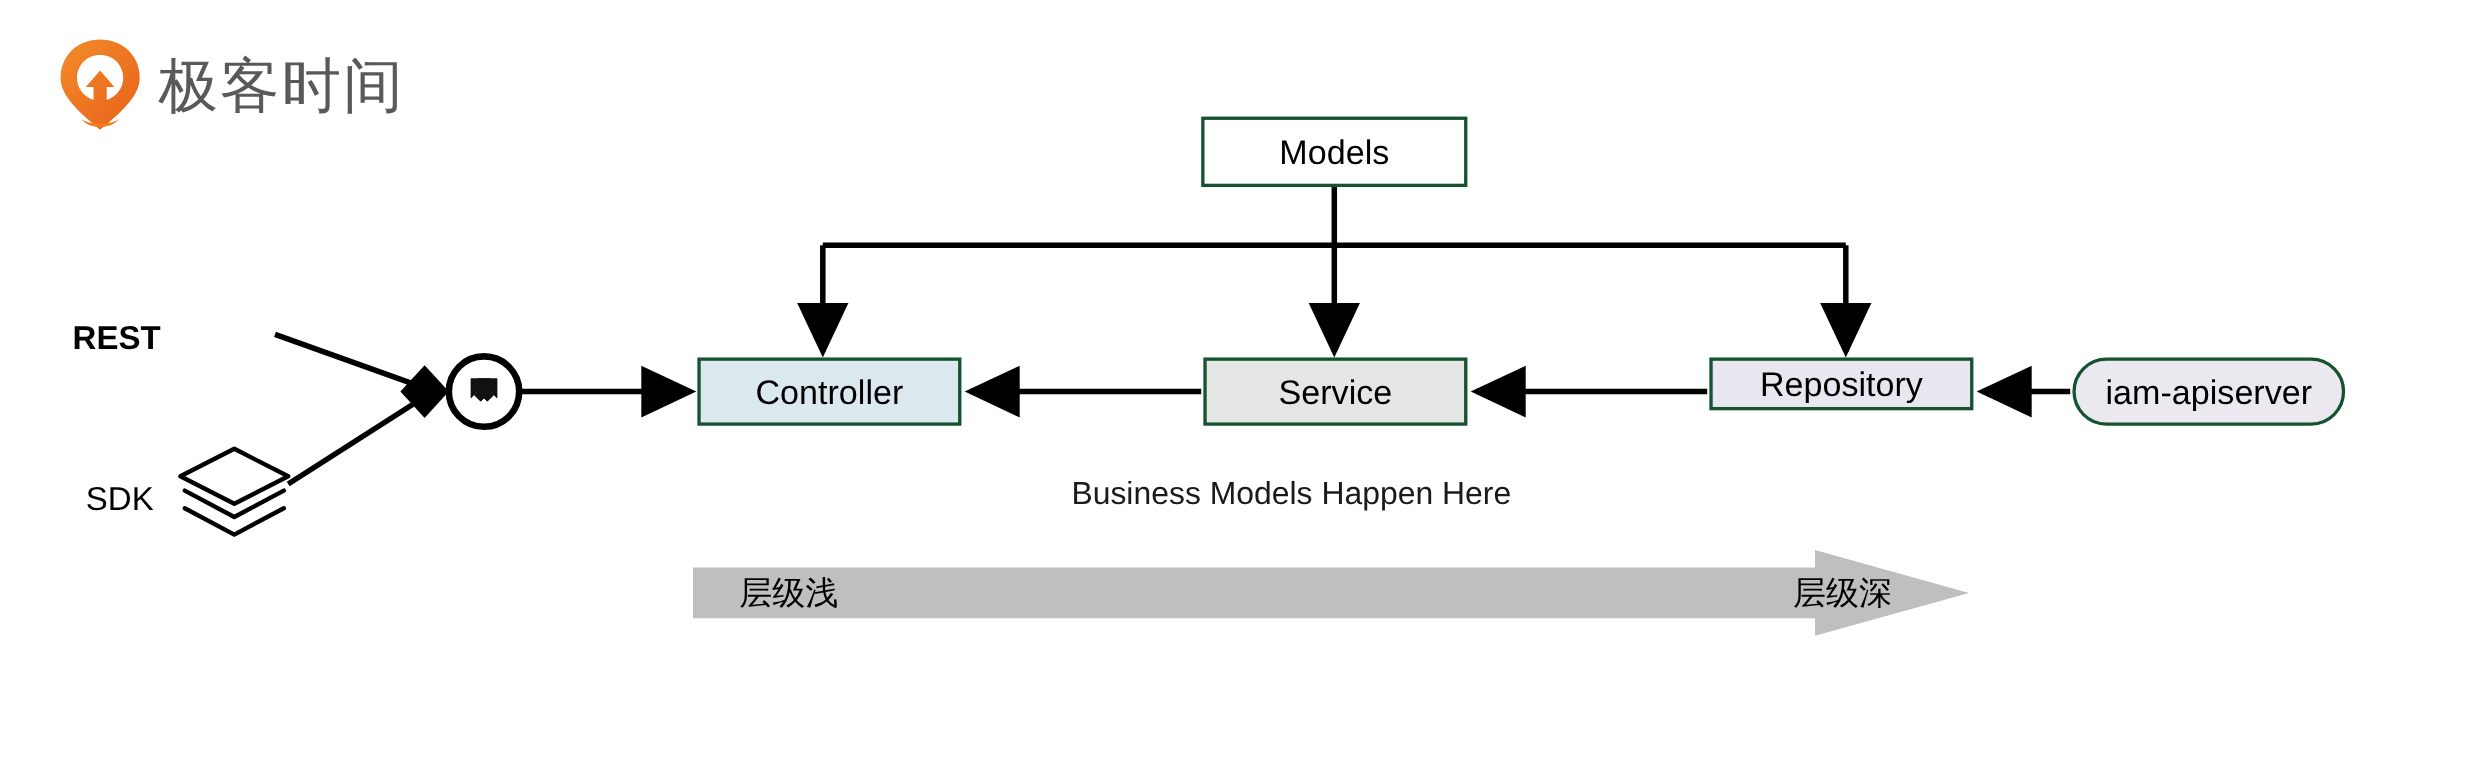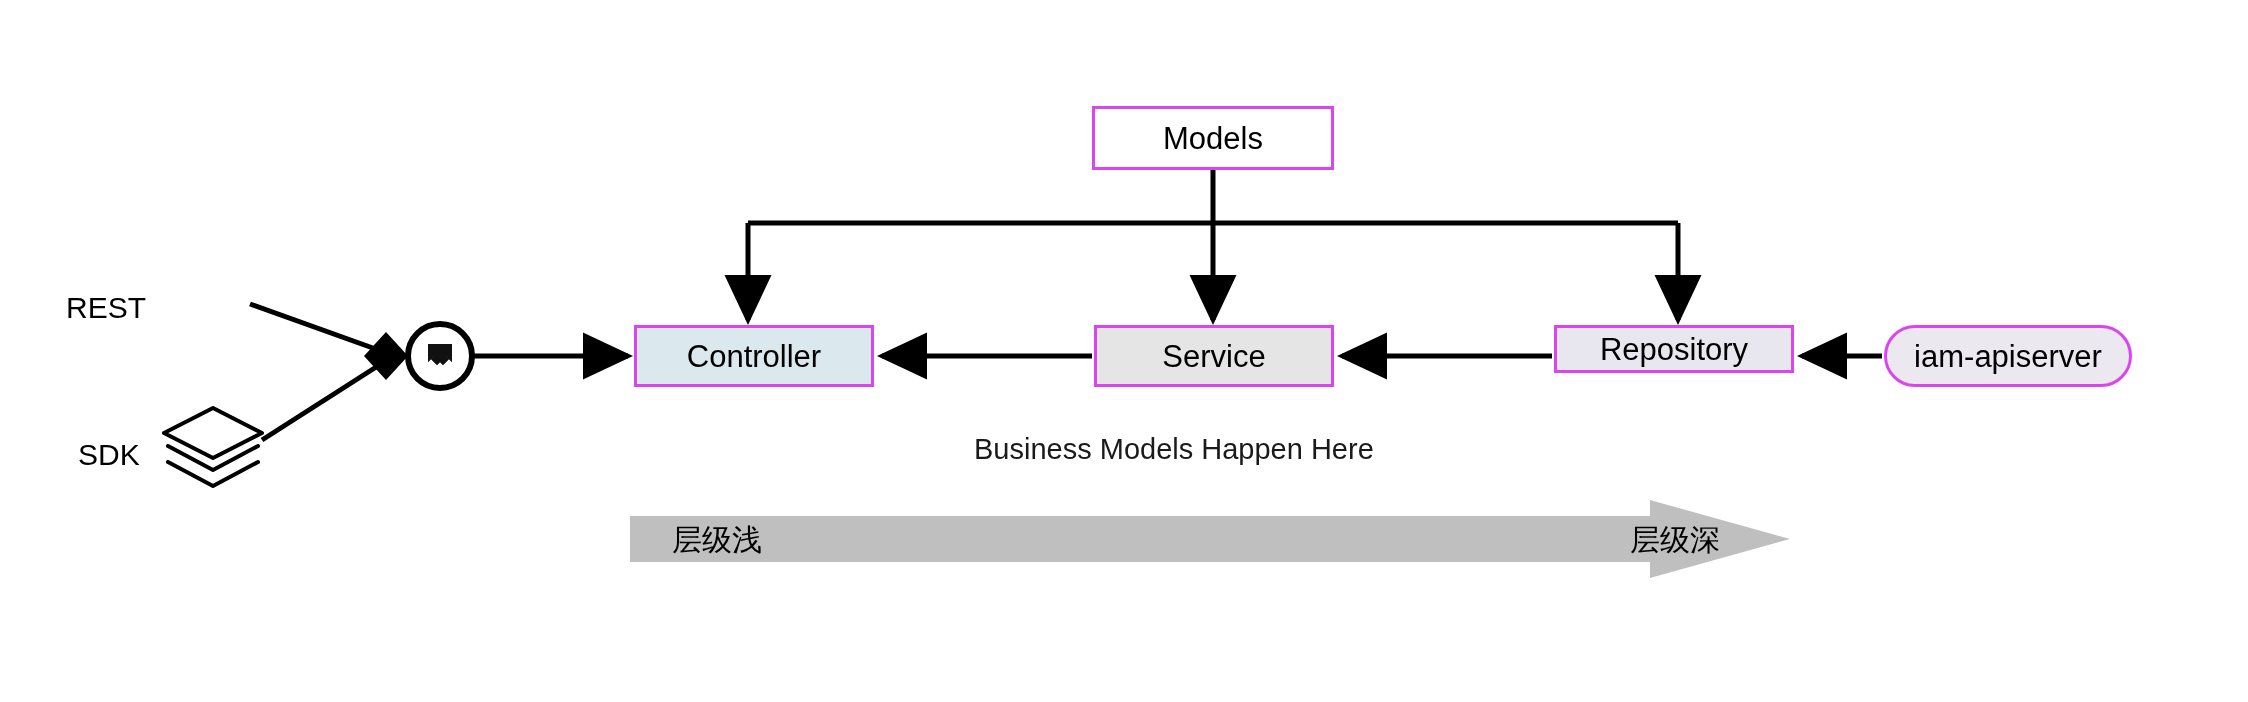--- a/index.html
+++ b/index.html
@@ -43,21 +43,21 @@
     white-space: nowrap;
   }
 
   
   .plain-label {
     font-size: 30px;
     color: #000000;
     white-space: nowrap;
     line-height: 1;
   }
-  #label-rest { left: 66px; top: 293px; }
+  #label-rest { left: 66px; top: 293px; font-weight: bold; }
   #label-sdk  { left: 78px; top: 440px; text-align: center; }
 
   #api-badge {
     left: 170px;
     top: 264px;
     width: 80px;
     height: 80px;
     border-radius: 50%;
     background: #14804a;
     display: flex;
@@ -69,21 +69,21 @@
     font-size: 28px;
     font-weight: bold;
     letter-spacing: 0.5px;
     line-height: 1;
   }
 
   #sdk-icon { left: 158px; top: 402px; width: 110px; height: 90px; }
 
   
   .node-box {
-    border: 3px solid #d946ef;
+    border: 3px solid #14532d;
     box-sizing: border-box;
     display: flex;
     align-items: center;
     justify-content: center;
     font-size: 31px;
     color: #000000;
     white-space: nowrap;
     line-height: 1;
   }
   #node-models {
@@ -143,20 +143,34 @@
     left: 0; top: 0;
     width: 2248px; height: 702px;
     pointer-events: none;
   }
 </style>
 </head>
 <body>
 
 <div id="canvas">
 
+  <div class="abs" id="logo-group">
+    <svg id="logo-mark" viewBox="0 0 78 86">
+      <defs>
+        <linearGradient id="pinGrad" x1="0" y1="0" x2="1" y2="1">
+          <stop offset="0%" stop-color="#f28c28"></stop>
+          <stop offset="100%" stop-color="#e8601c"></stop>
+        </linearGradient>
+      </defs>
+      <path d="M39 2 C18 2 3 17 3 37 C3 54 22 70 39 84 C56 70 75 54 75 37 C75 17 60 2 39 2 Z" fill="url(#pinGrad)"></path>
+      <path d="M39 16 C27 16 18 25 18 37 C18 46 24 54 33 57 L33 45 L26 45 L39 30 L52 45 L45 45 L45 57 C54 54 60 46 60 37 C60 25 51 16 39 16 Z" fill="#ffffff"></path>
+      <path d="M22 74 C28 80 50 80 56 74 C50 84 28 84 22 74 Z" fill="#ef7d1a"></path>
+    </svg>
+    <div id="logo-text">极客时间</div>
+  </div>
 
   <div class="abs plain-label" id="label-rest">REST</div>
 
 
   <div class="abs plain-label" id="label-sdk">SDK</div>
 
   <svg class="abs" id="sdk-icon" viewBox="0 0 110 90">
     <path d="M55 6 L104 31 L55 56 L6 31 Z" fill="none" stroke="#000" stroke-width="4" stroke-linejoin="round"></path>
     <path d="M10 44 L55 68 L100 44" fill="none" stroke="#000" stroke-width="4" stroke-linecap="round" stroke-linejoin="round"></path>
     <path d="M10 60 L55 84 L100 60" fill="none" stroke="#000" stroke-width="4" stroke-linecap="round" stroke-linejoin="round"></path>

